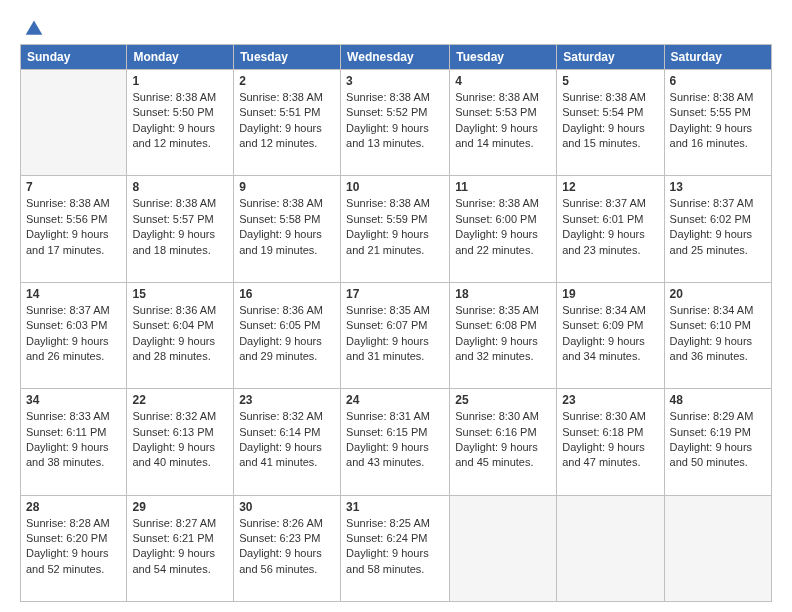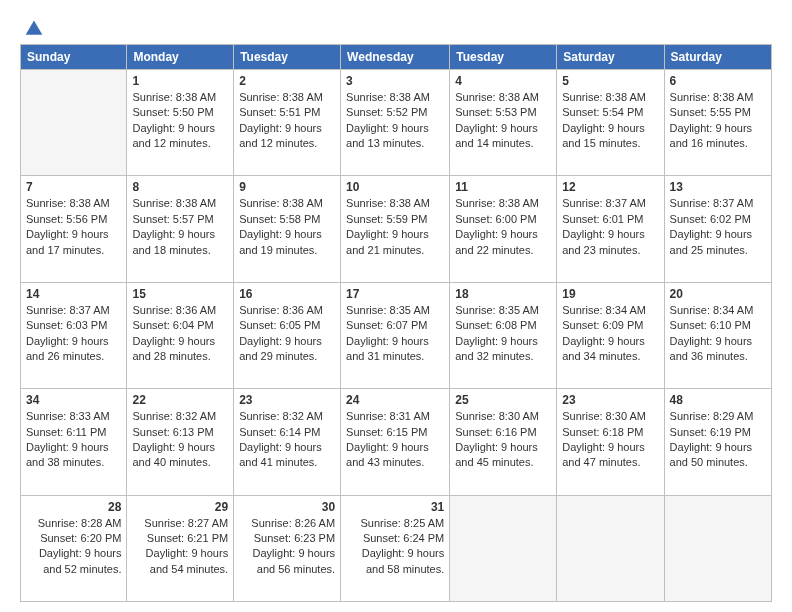--- a/index.html
+++ b/index.html
@@ -88,21 +88,20 @@
     .day-info {
       font-size: 11px;
       color: #333;
       line-height: 1.4;
     }
     tr.week-row td {
       height: 80px;
     }
     tr.last-row td {
       height: 68px;
-      text-align: right;
     }
   </style>
 </head>
 <body>
 
 <div class="page">
   <div class="header">
     <div class="logo">
       <div class="logo-text">
         <span style="font-size:19px;font-weight:bold;color:#333;"></span>

